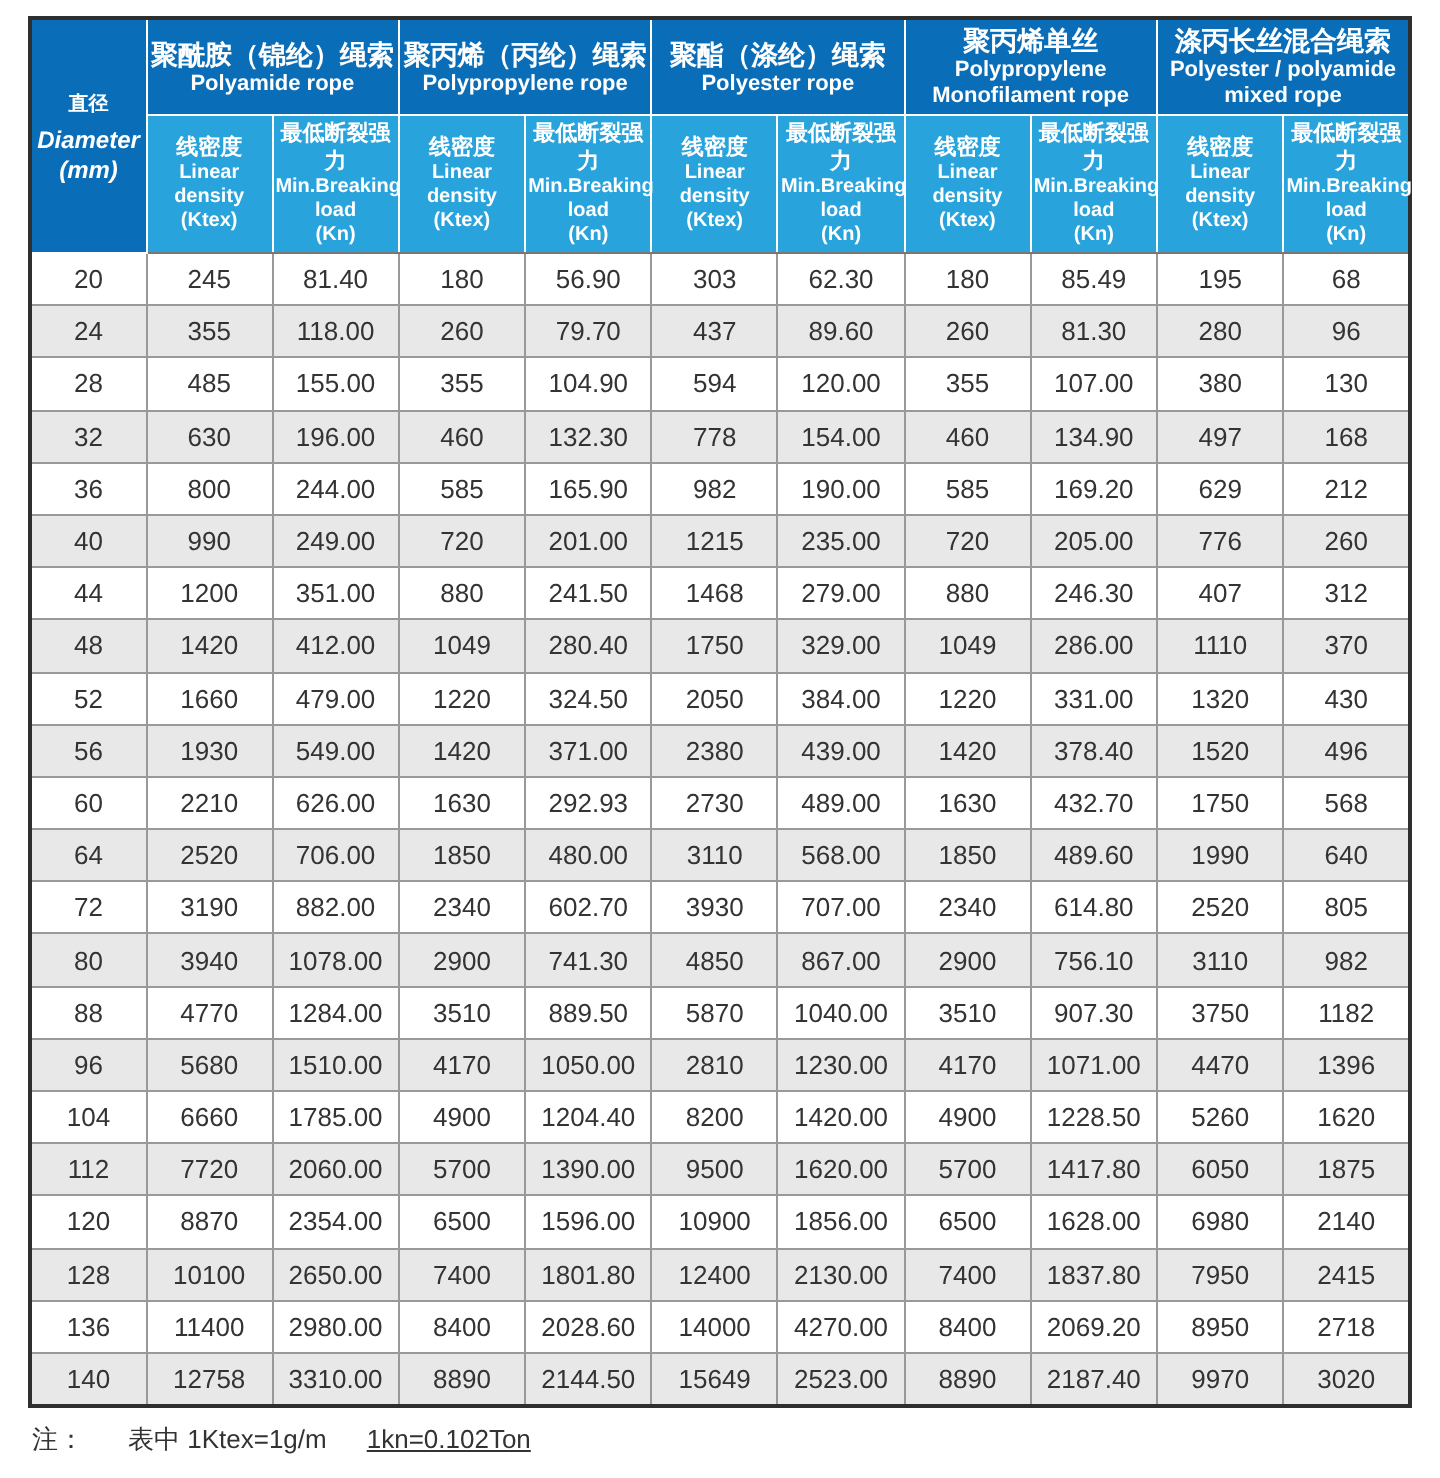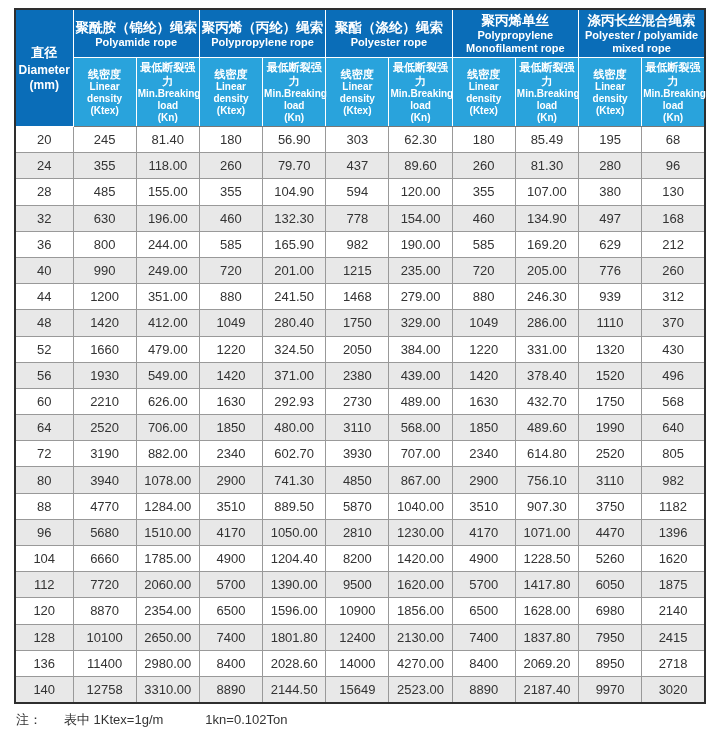--- a/index.html
+++ b/index.html
@@ -39,22 +39,22 @@
   }
   th.sub {
     background: var(--hdr-light, #29a3dc);
     height: 58px;
     border-bottom: 1px solid #777777;
   }
   .gzh { font-size: 13.5px; line-height: 17px; }
   .gen { font-size: 11px; line-height: 13px; font-weight: bold; }
   .szh { font-size: 11px; line-height: 14px; }
   .sen { font-size: 10px; line-height: 12px; font-weight: bold; }
-  .dzh { font-size: 13px; line-height: 20px; }
-  .den { font-size: 12px; line-height: 15px; }
+  .dzh { font-size: 10px; line-height: 20px; }
+  .den { font-size: 12px; line-height: 15px; font-style: italic; }
 
   tbody td {
     text-align: center;
     vertical-align: middle;
     border: 1px solid #999999;
     font-size: 13px;
     color: #333333;
     height: 25.2px;
     padding: 0;
     background: #ffffff;
@@ -62,21 +62,21 @@
   tbody tr.alt td {
     background: var(--row-alt, #e8e8e8);
   }
 
   .footnote {
     margin: 7px 0 0 2px;
     font-size: 13px;
     color: #333333;
   }
   .fn1 { margin-left: 22px; }
-  .fn2 { margin-left: 42px; }
+  .fn2 { margin-left: 20px; text-decoration: underline; }
 </style>
 </head>
 <body>
 
 <div class="wrap">
   <table>
     <colgroup>
       <col class="diam-col">
       <col>
         <col>
@@ -260,21 +260,21 @@
         <tr>
           <td>44</td>
           <td>1200</td>
           <td>351.00</td>
           <td>880</td>
           <td>241.50</td>
           <td>1468</td>
           <td>279.00</td>
           <td>880</td>
           <td>246.30</td>
-          <td>939</td>
+          <td>407</td>
           <td>312</td>
         </tr>
         <tr class="alt">
           <td>48</td>
           <td>1420</td>
           <td>412.00</td>
           <td>1049</td>
           <td>280.40</td>
           <td>1750</td>
           <td>329.00</td>

